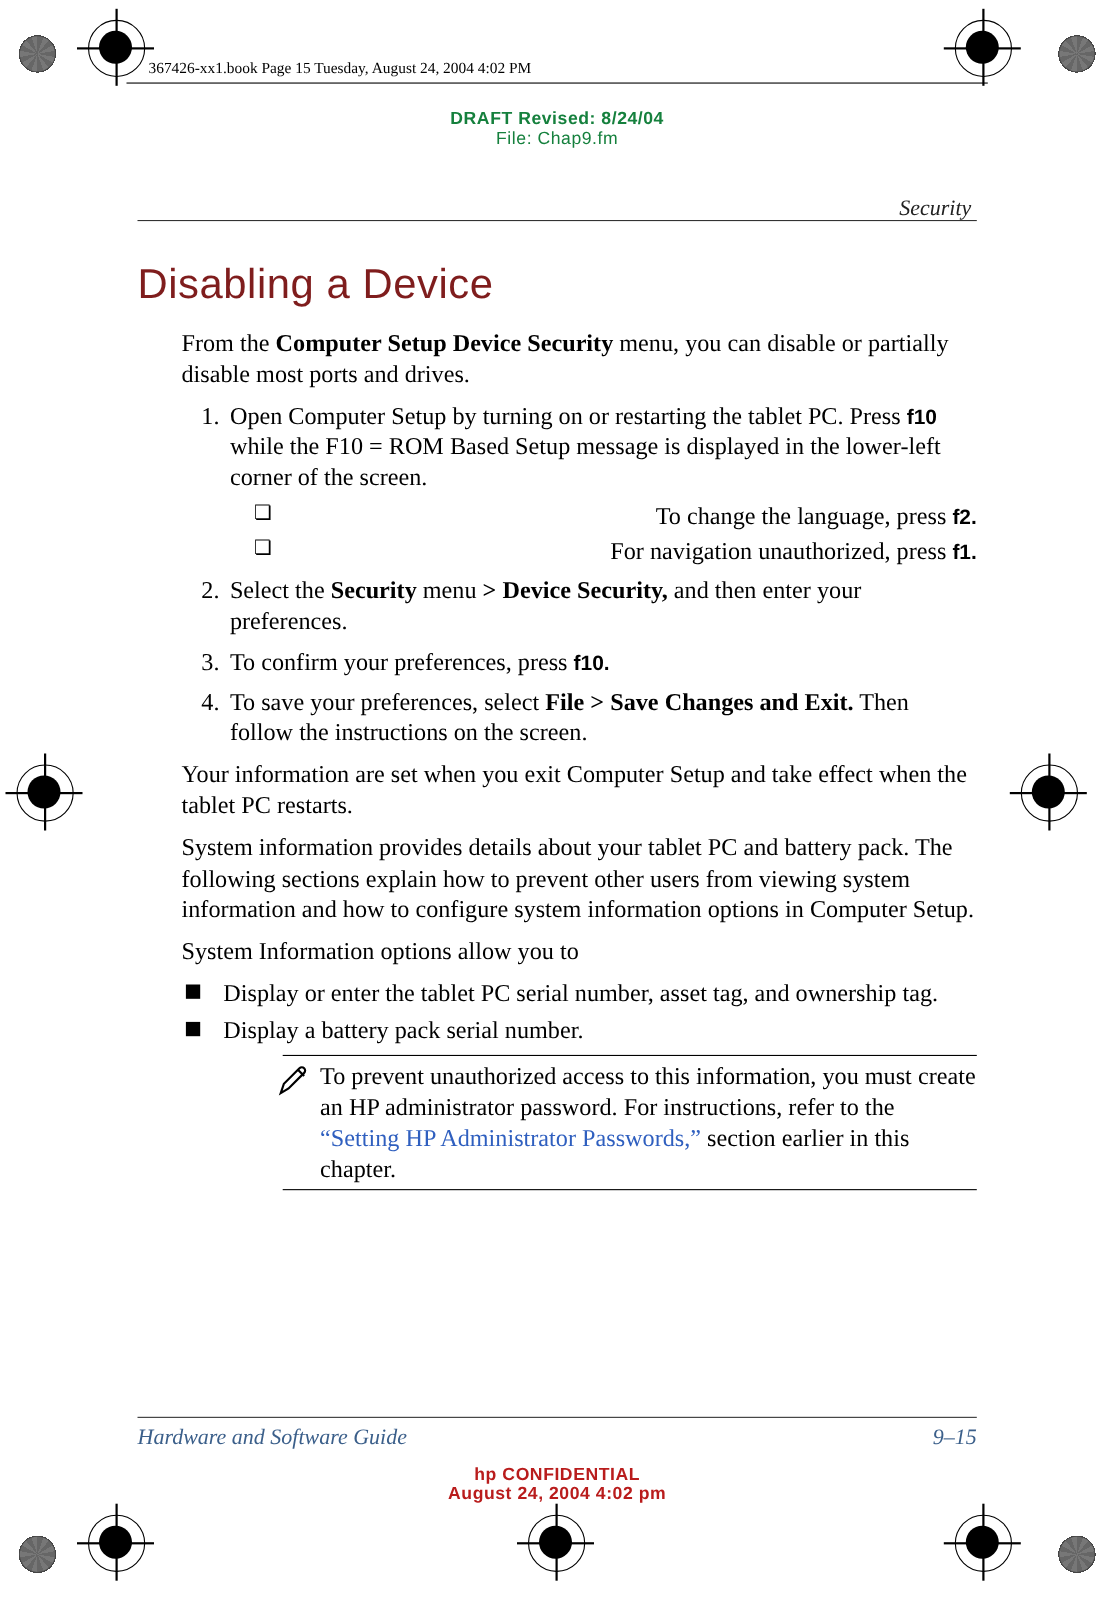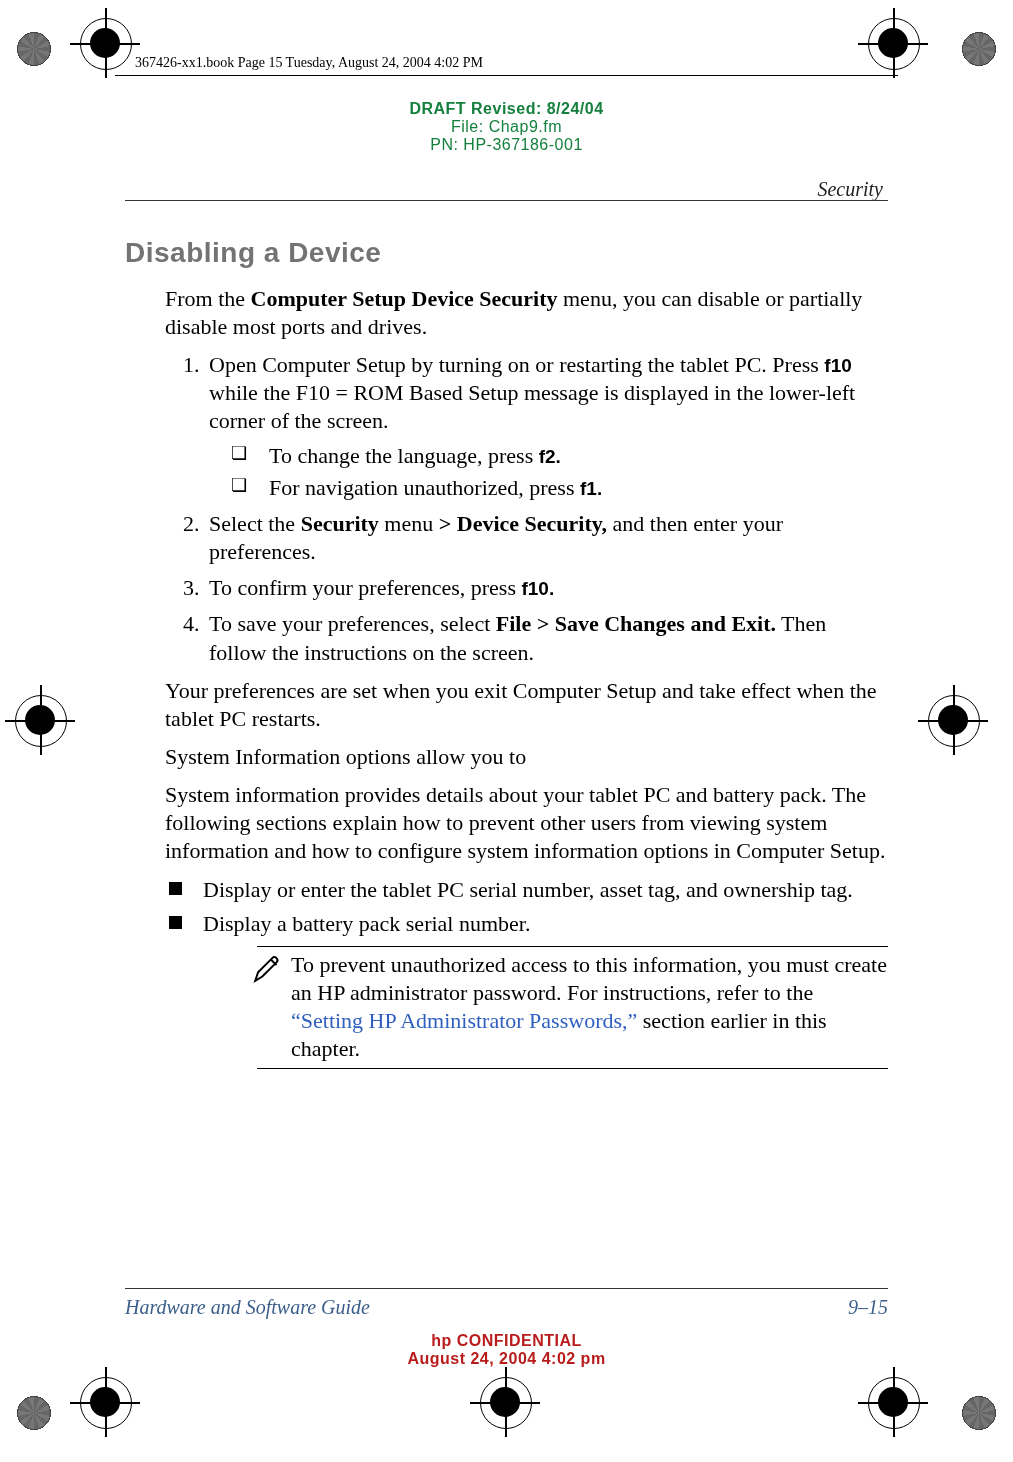--- a/index.html
+++ b/index.html
@@ -110,23 +110,23 @@
     position:absolute;
     left:125px;
     right:125px;
     top:235px;
     font-size:22px;
     line-height:1.28;
   }
 
   h1.section {
     font-family: Arial, Helvetica, sans-serif;
-    font-weight:700;
-    color:#737373;
-    font-size:28px;
+    font-weight:400;
+    color:#7f1d1d;
+    font-size:38px;
     margin:0 0 14px 0;
     letter-spacing:0.5px;
   }
   .body-indent {
     margin-left:40px;
   }
   p { margin:0 0 10px 0;}
   ol.numlist {
     margin:8px 0 10px 0;
     padding-left:0;
@@ -147,20 +147,21 @@
   }
   ul.boxlist {
     list-style:none;
     margin:6px 0 6px 22px;
     padding:0;
   }
   ul.boxlist > li {
     position:relative;
     padding-left:38px;
     margin:4px 0;
+    text-align:right;
   }
   ul.boxlist > li::before {
     content:"❏";
     position:absolute;
     left:0; top:0;
     font-size:18px;
   }
   ul.squarelist {
     list-style:none;
     margin:6px 0 6px 0;
@@ -301,21 +302,20 @@
     <div class="reg-cross-h" style="left:-10px;top:25px;"></div>
       <div class="reg-cross-v" style="left:25px;top:-10px;"></div>
   </div>
 
   <div class="book-info">367426-xx1.book  Page 15  Tuesday, August 24, 2004  4:02 PM</div>
   <div class="book-info-rule"></div>
 
   <div class="draft-block">
     <div class="bold">DRAFT Revised: 8/24/04</div>
     <div>File: Chap9.fm</div>
-    <div>PN: HP-367186-001</div>
   </div>
 
   <div class="running-head">Security</div>
   <div class="running-rule"></div>
 
   <div class="content">
 
     <h1 class="section">Disabling a Device</h1>
 
     <div class="body-indent">
@@ -335,27 +335,27 @@
           <span>Select the </span><span class="bold">Security</span><span> menu </span><span class="bold">&gt; Device Security,</span><span> and then enter your preferences.</span>
         </li>
         <li>
           <span>To confirm your preferences, press </span><span class="sans">f10.</span>
         </li>
         <li>
           <span>To save your preferences, select </span><span class="bold">File &gt; Save Changes and Exit.</span><span> Then follow the instructions on the screen.</span>
         </li>
       </ol>
 
-      <p style="margin-left:-0px;">Your preferences are set when you exit Computer Setup and take effect when the tablet PC restarts.</p>
+      <p style="margin-left:-0px;">Your information are set when you exit Computer Setup and take effect when the tablet PC restarts.</p>
     </div>
 
 
     <div class="body-indent">
+      <p>System information provides details about your tablet PC and battery pack. The following sections explain how to prevent other users from viewing system information and how to configure system information options in Computer Setup.</p>
       <p>System Information options allow you to</p>
-      <p>System information provides details about your tablet PC and battery pack. The following sections explain how to prevent other users from viewing system information and how to configure system information options in Computer Setup.</p>
       <ul class="squarelist">
         <li>Display or enter the tablet PC serial number, asset tag, and ownership tag.</li>
         <li>Display a battery pack serial number.</li>
       </ul>
     </div>
 
     <div style="margin-left:92px; margin-top:8px;">
       <div class="note-rule-top"></div>
       <div class="note-wrap">
         <div class="pen-icon">

